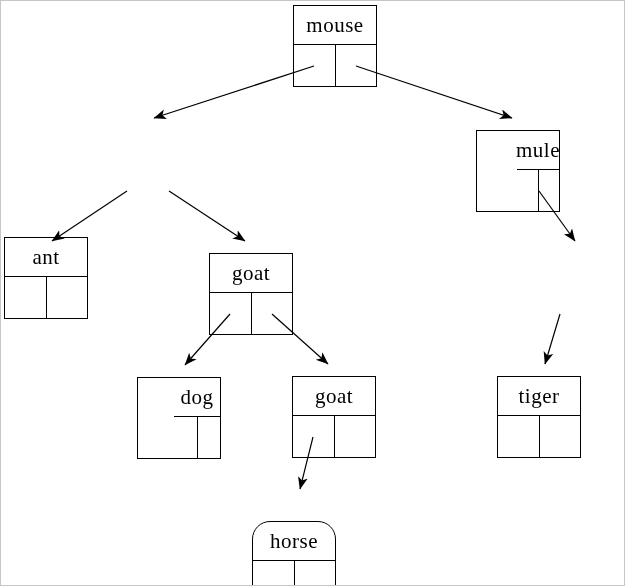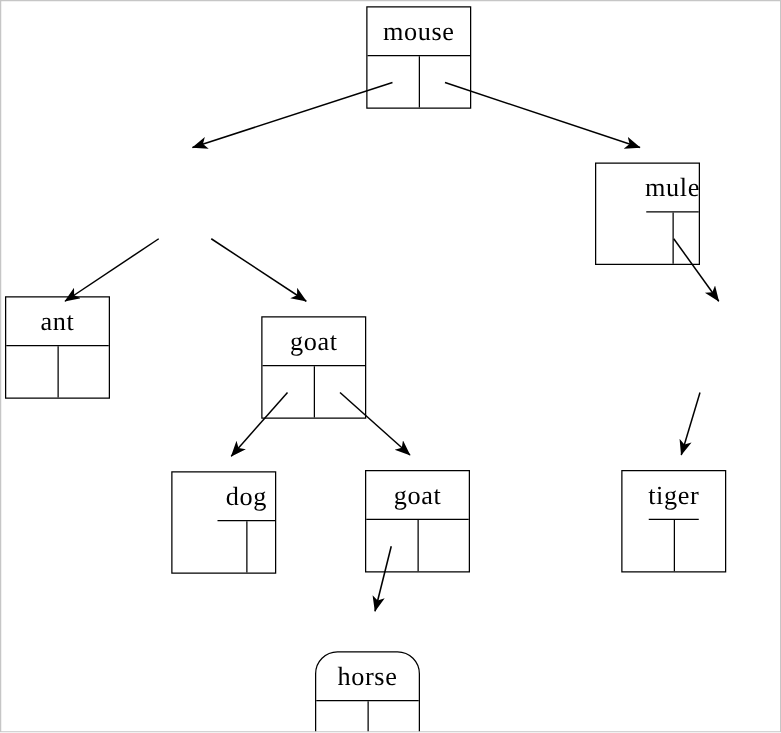--- a/index.html
+++ b/index.html
@@ -109,21 +109,21 @@
         <div class="pointer-cell right"></div>
       </div>
     </div>
     <div class="node" style="left: 291px; top: 375px;">
       <div class="node-label">goat</div>
       <div class="node-cells">
         <div class="pointer-cell left"></div>
         <div class="pointer-cell right"></div>
       </div>
     </div>
-    <div class="node" style="left: 496px; top: 375px; align-items: center;">
+    <div class="node" style="left: 496px; top: 375px;">
       <div class="node-label">tiger</div>
       <div class="node-cells">
         <div class="pointer-cell left"></div>
         <div class="pointer-cell right"></div>
       </div>
     </div>
     <div class="node" style="left: 251px; top: 520px; border-radius: 18px;">
       <div class="node-label">horse</div>
       <div class="node-cells">
         <div class="pointer-cell left"></div>

